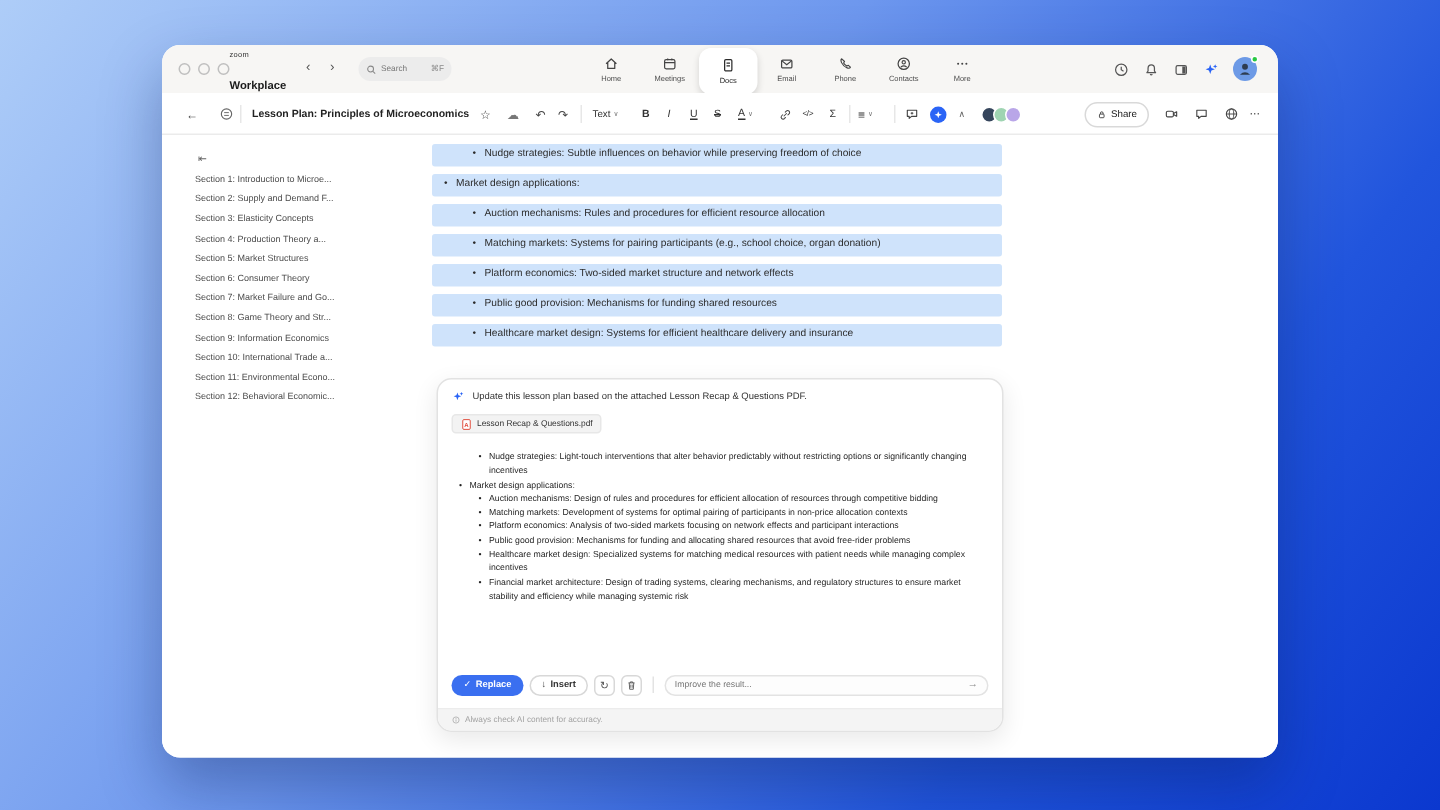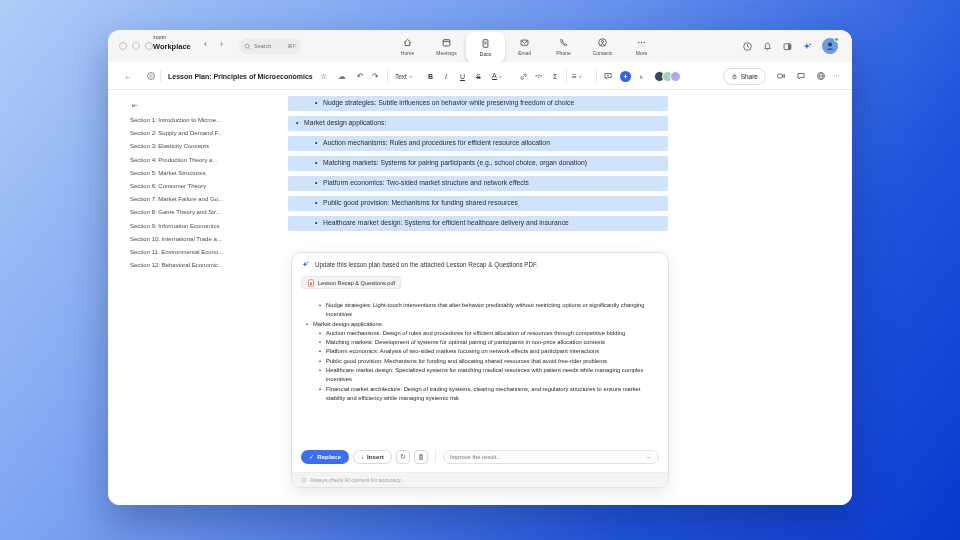--- a/index.html
+++ b/index.html
@@ -13,21 +13,21 @@
     position:absolute; left:108px; top:30px; width:744px; height:475px;
     background:#fff; border-radius:12px; box-shadow:0 18px 40px rgba(8,30,90,.35);
   }
   
   .titlebar { position:absolute; left:0; top:0; width:100%; height:32px;
     background:#f7f6f4; border-radius:12px 12px 0 0; }
   .traffic { position:absolute; left:11px; top:12px; display:flex; gap:5px; }
   .traffic span { width:8px; height:8px; border-radius:50%; border:1px solid #bfbfbf; background:transparent; display:block; }
   .logo { position:absolute; left:45px; top:5px; line-height:1; }
   .logo .l1 { font-size:5px; color:#333; letter-spacing:.2px; }
-  .logo .l2 { font-size:7.5px; font-weight:bold; color:#1b1b1b; margin-top:3px; }
+  .logo .l2 { font-size:7.5px; font-weight:bold; color:#1b1b1b; margin-top:13px; }
   .navarrows { position:absolute; left:96px; top:9px; display:flex; gap:13px; font-size:9px; color:#555; }
   .navarrows span { cursor:default; }
   .searchbox { position:absolute; left:131px; top:8px; width:62px; height:16px; background:#ececec;
     border-radius:8px; display:flex; align-items:center; padding:0 5px; gap:3px; }
   .searchbox input { border:none; outline:none; background:transparent; width:28px; font-size:5.5px; color:#777;
     font-family:inherit; }
   .searchbox .kbd { font-size:5.5px; color:#8a8a8a; margin-left:auto; }
   .tabs { position:absolute; left:280px; top:2px; display:flex; }
   .tab { width:39px; height:29px; display:flex; flex-direction:column; align-items:center; justify-content:center;
     gap:2px; border-radius:8px; cursor:pointer; }

